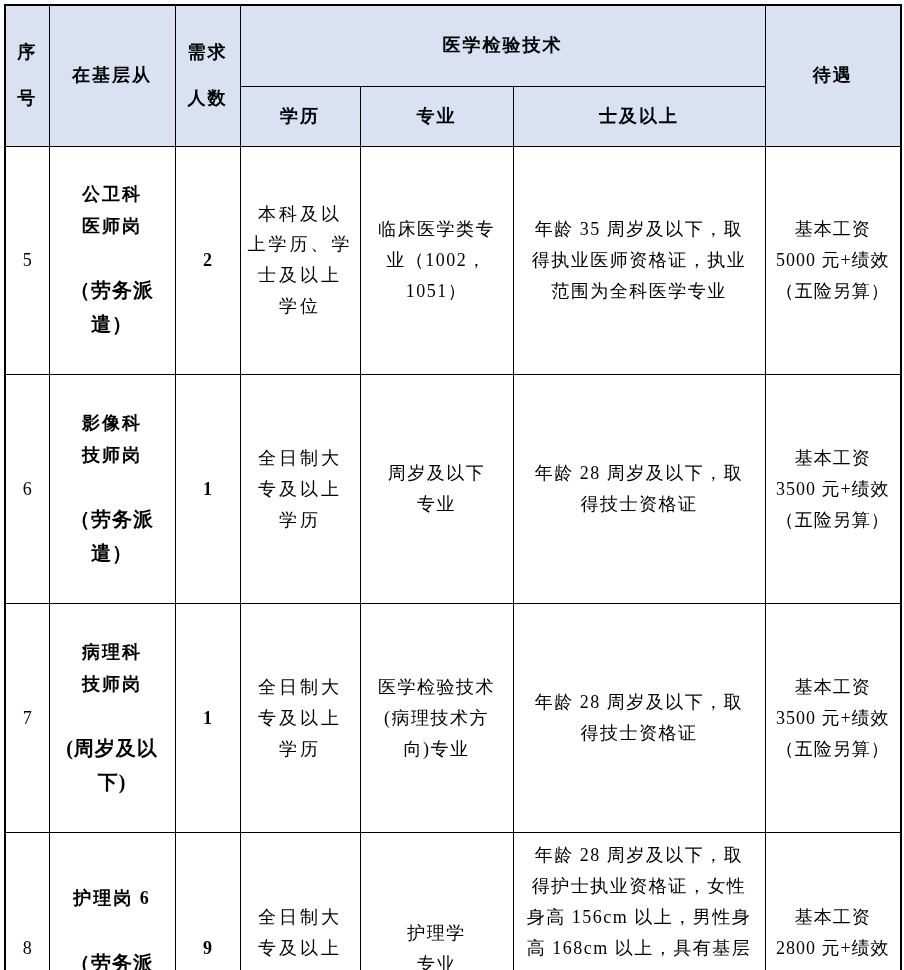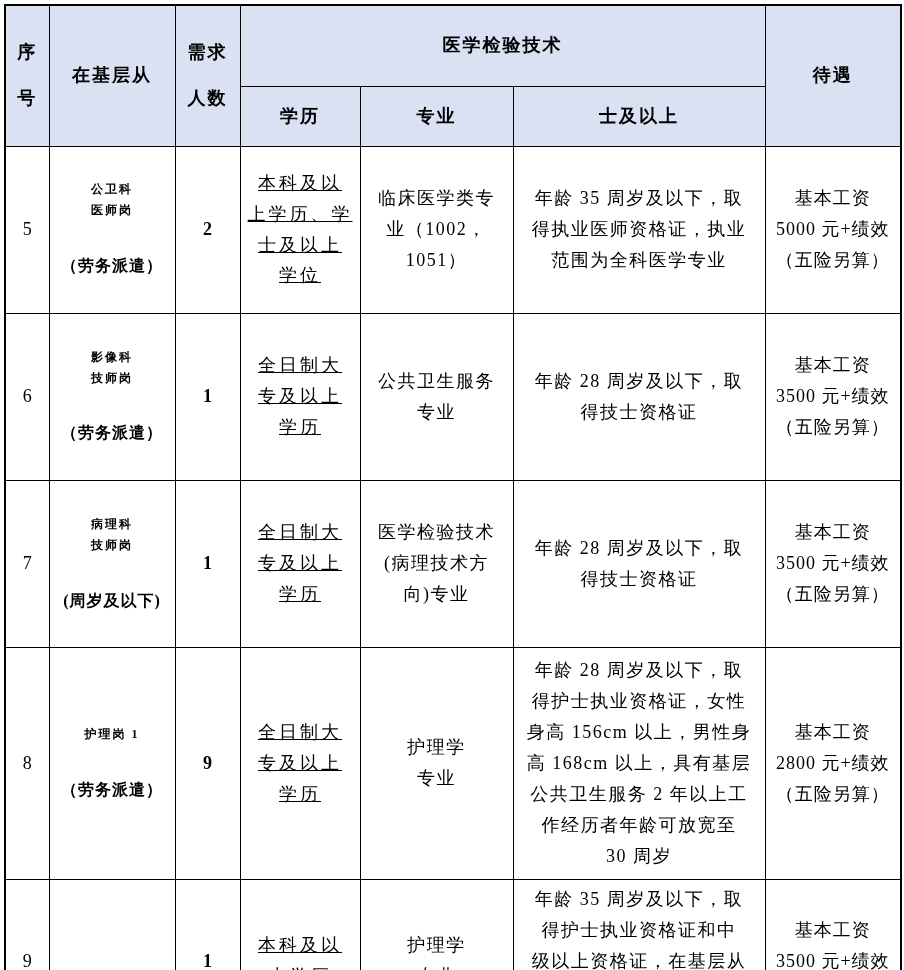--- a/index.html
+++ b/index.html
@@ -20,24 +20,24 @@
     font-size:18px;
     line-height:1.72;
     letter-spacing:1.5px;
     padding:2px 4px;
     overflow:hidden;
   }
   td.hdr{background:var(--header-bg,#d9e1f2);font-weight:bold;letter-spacing:2px;}
   td.hdr.stack{line-height:2.55;}
   td.seq{letter-spacing:0;}
   td.pos{font-weight:bold;}
-  .pos-name{font-size:12px;letter-spacing:2px;line-height:1.75;}
-  .pos-note{font-size:16px;letter-spacing:1px;line-height:1.7;}
+  .pos-name{font-size:18px;letter-spacing:2px;line-height:1.75;}
+  .pos-note{font-size:20px;letter-spacing:1px;line-height:1.7;}
   td.count{font-weight:bold;letter-spacing:0;}
-  td.edu{letter-spacing:3px;text-decoration:underline;}
+  td.edu{letter-spacing:3px;}
   td.salary{letter-spacing:1px;font-family:Liberation Serif, serif;}
 </style>
 </head>
 <body>
 
 <table>
   <colgroup>
     <col style="width:44px">
       <col style="width:126px">
       <col style="width:65px">
@@ -90,21 +90,21 @@
     <td class="seq">6</td>
     <td class="pos">
       <div class="pos-name">影像科
 技师岗</div>
       <div class="pos-note">（劳务派遣）</div>
     </td>
     <td class="count">1</td>
     <td class="edu">全日制大
 专及以上
 学历</td>
-    <td class="major">公共卫生服务
+    <td class="major">周岁及以下
 专业</td>
     <td class="other">年龄 28 周岁及以下，取
 得技士资格证</td>
     <td class="salary">基本工资
 3500 元+绩效
 （五险另算）</td>
   </tr>
 
   <tr style="height:113px">
     <td class="seq">7</td>
@@ -123,21 +123,21 @@
     <td class="other">年龄 28 周岁及以下，取
 得技士资格证</td>
     <td class="salary">基本工资
 3500 元+绩效
 （五险另算）</td>
   </tr>
 
   <tr style="height:232px">
     <td class="seq">8</td>
     <td class="pos">
-      <div class="pos-name">护理岗 1</div>
+      <div class="pos-name">护理岗 6</div>
       <div class="pos-note">（劳务派遣）</div>
     </td>
     <td class="count">9</td>
     <td class="edu">全日制大
 专及以上
 学历</td>
     <td class="major">护理学
 专业</td>
     <td class="other">年龄 28 周岁及以下，取
 得护士执业资格证，女性

